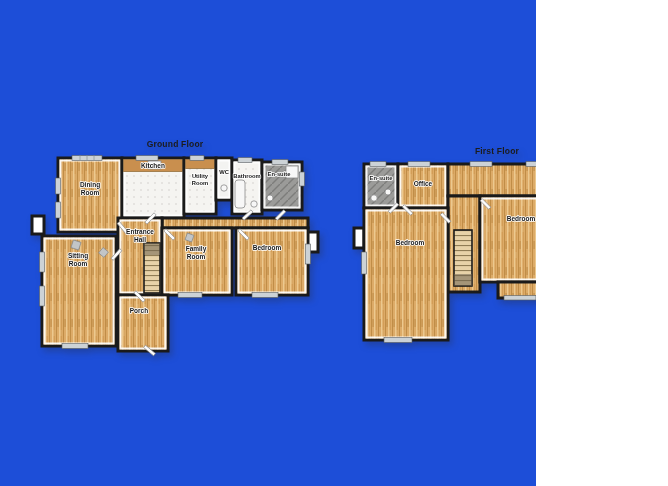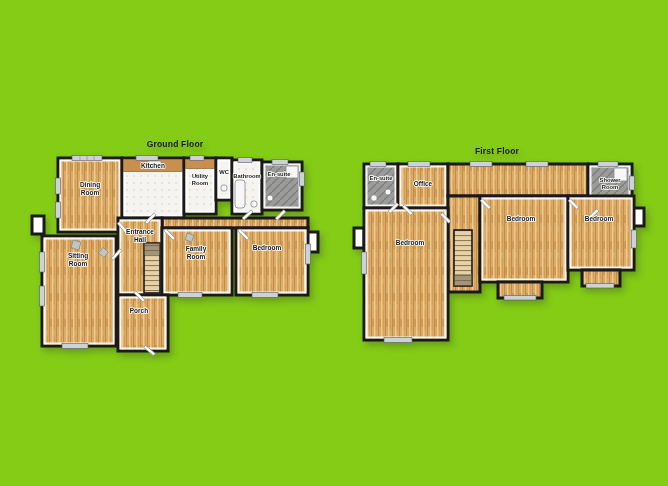--- a/index.html
+++ b/index.html
@@ -1,16 +1,16 @@
 <!DOCTYPE html>
 <html><head>
 <meta charset="utf-8">
 <style>
   html,body{margin:0;padding:0;background:#ffffff;}
-  .canvas{position:relative;width:668px;height:486px;background:#84cc16;overflow:hidden;
+  .canvas{position:relative;width:536px;height:486px;background:#1d4ed8;overflow:hidden;
           font-family:"Liberation Sans",sans-serif;}
   svg{display:block;}
   .plan{filter:drop-shadow(3px 4px 3px rgba(40,40,40,.28));}
   .rm{stroke:#1a1a1a;stroke-width:3;stroke-linejoin:miter;}
   .in{fill:none;stroke:#ffffff;stroke-width:2;opacity:.9;}
   .bump{fill:#ffffff;stroke:#1a1a1a;stroke-width:3;}
   .win{fill:#ccd2d6;stroke:#555a5e;stroke-width:.6;}
   .winbar{stroke:#8d979c;stroke-width:.8;}
   .door{fill:#fcfcfc;stroke:#8c8c8c;stroke-width:.7;}
   .fixt{fill:#f7f7f7;stroke:#8a8a8a;stroke-width:.8;}

